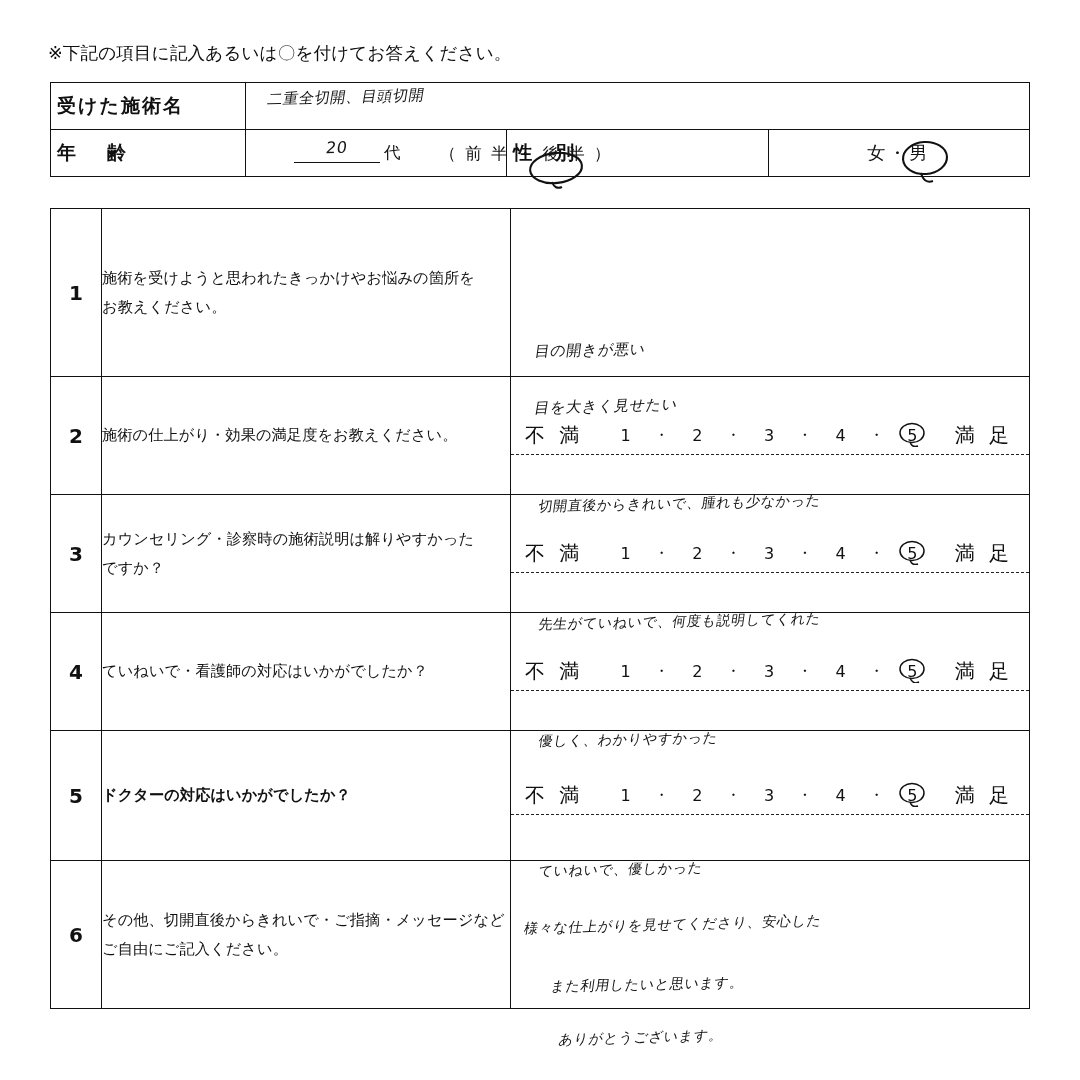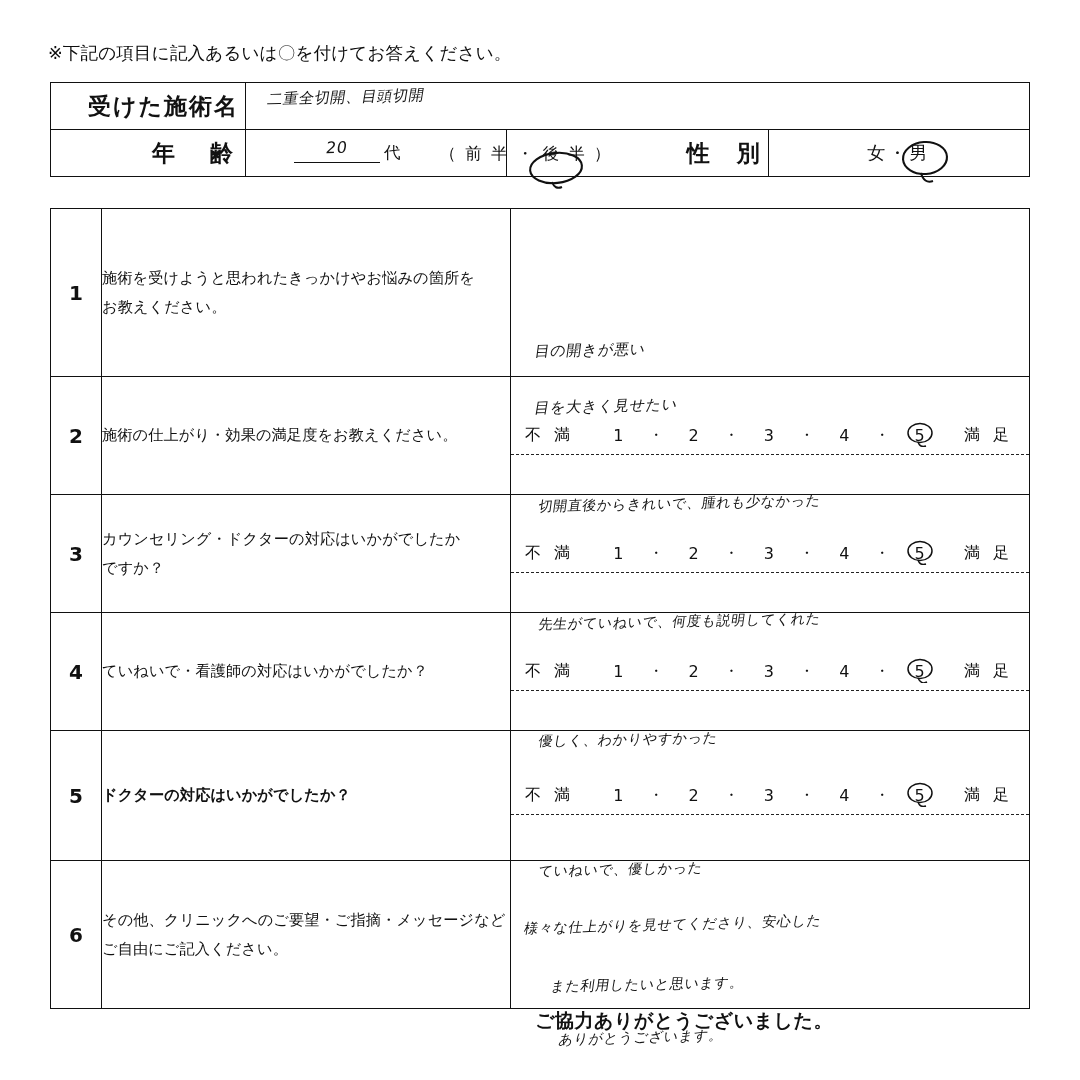--- a/index.html
+++ b/index.html
@@ -42,22 +42,22 @@
     border-collapse: collapse;
     table-layout: fixed;
   }
   .info-table td {
     border: 1.6px solid #111;
     height: 46px;
     padding: 0 6px;
     vertical-align: middle;
   }
   .lbl {
-    text-align: right;
-    font-size: 23px;
+    text-align: left;
+    font-size: 19px;
     font-weight: bold;
     letter-spacing: 2px;
     white-space: nowrap;
   }
   .lbl-age {
     letter-spacing: 6px;
   }
 
   
   .q-table {
@@ -100,21 +100,21 @@
   
   .rating {
     display: flex;
     align-items: center;
     height: 38px;
     padding: 0 16px 0 14px;
     border-bottom: 1.4px dashed #222;
     box-sizing: border-box;
   }
   .rating .end-label {
-    font-size: 16px;
+    font-size: 20px;
     letter-spacing: 4px;
     white-space: nowrap;
   }
   .rating .scale {
     flex: 1;
     display: flex;
     align-items: center;
     justify-content: space-evenly;
     padding: 0 14px;
   }
@@ -332,21 +332,21 @@
           </div>
           <div class="ans-text hw">
             <span class="hw-line"><span class="ink ink-sm">切開直後からきれいで、腫れも少なかった</span></span>
           </div>
         </div>
       </td>
     </tr>
 
     <tr style="height:118px;">
       <td class="num-cell">3</td>
-      <td class="q-cell" style="white-space:pre-line;">カウンセリング・ドクターの対応はいかがでしたか
+      <td class="q-cell" style="white-space:pre-line;">カウンセリング・診察時の施術説明は解りやすかった
 ですか？</td>
       <td class="ans-cell">
         <div class="ans-inner">
           <div class="rating">
             <span class="end-label">不 満</span>
             <span class="scale">
               <span class="num">1</span>
               <span class="dot">・</span>
               <span class="num">2</span>
               <span class="dot">・</span>
@@ -433,33 +433,32 @@
           <div class="ans-text hw" style="top:52px;">
             <span class="hw-line"><span class="ink ink-sm">ていねいで、優しかった</span></span>
             <span class="hw-line" style="margin-left:-14px;"><span class="ink ink-sm ink-tilt2">様々な仕上がりを見せてくださり、安心した</span></span>
           </div>
         </div>
       </td>
     </tr>
 
     <tr style="height:148px;">
       <td class="num-cell">6</td>
-      <td class="q-cell" style="white-space:pre-line;">その他、クリニックへのご要望・ご指摘・メッセージなど
+      <td class="q-cell" style="white-space:pre-line;">その他、切開直後からきれいで・ご指摘・メッセージなど
 ご自由にご記入ください。</td>
       <td class="ans-cell">
         <div class="ans-inner">
           <div class="ans-text no-rating hw" style="top:10px; left:26px; line-height:1.82;">
             <span class="hw-line" style="margin-left:14px;"><span class="ink ink-sm">また利用したいと思います。</span></span>
             <span class="hw-line" style="margin-left:22px;"><span class="ink ink-sm ink-tilt2">ありがとうございます。</span></span>
             <span class="hw-line"><span class="ink ink-sm">（施術がとても満足しているため、</span></span>
             
           </div>
         </div>
       </td>
     </tr>
 
   </tbody>
     </table>
 
-  <div class="footer">ご協力ありがとうございました。</div>
 
   <div class="scan-noise"></div>
 </div>
 
 </body></html>

